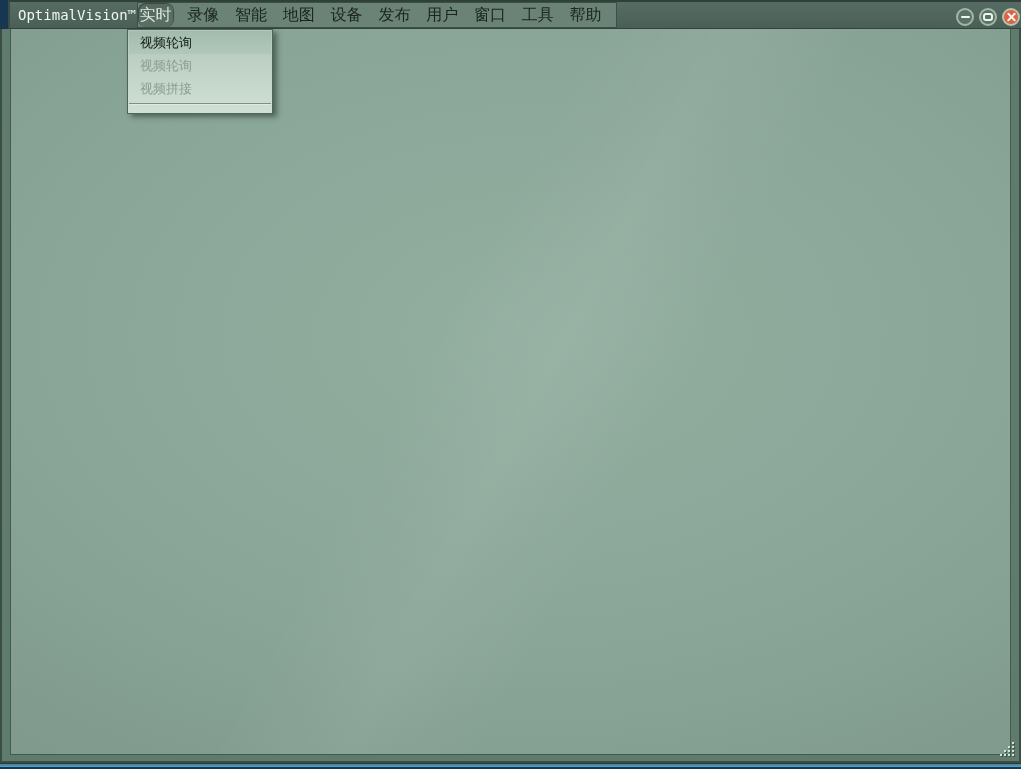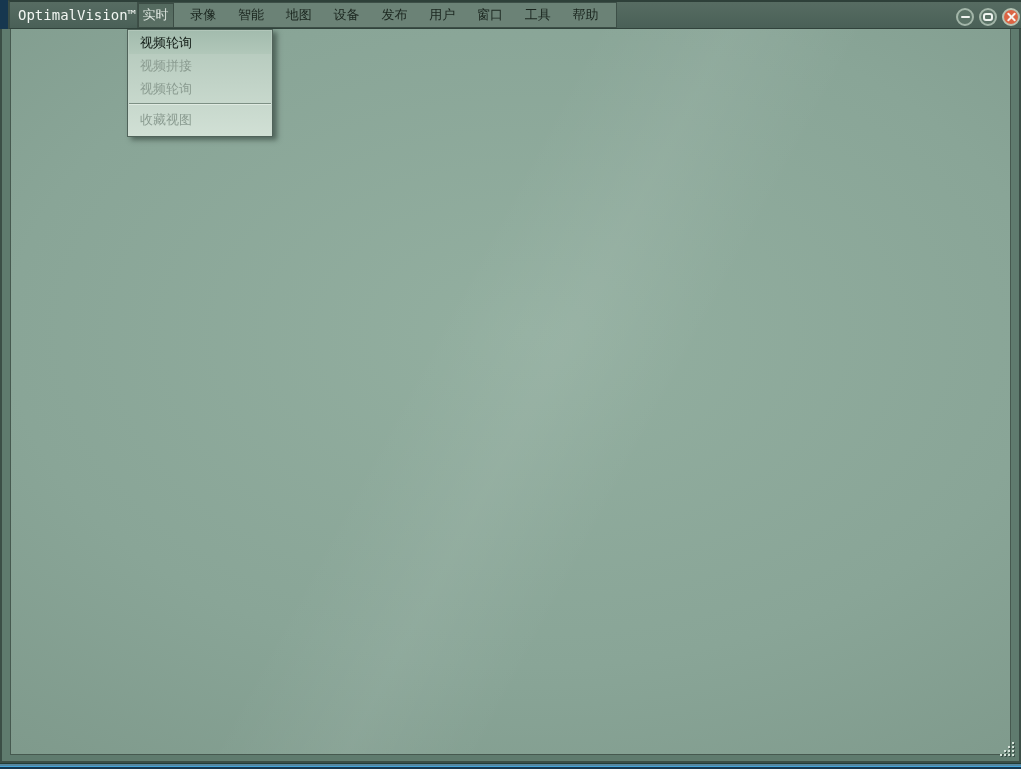--- a/index.html
+++ b/index.html
@@ -10,21 +10,21 @@
   .titlebar{position:absolute;left:0;top:0;width:1021px;height:29px;box-sizing:border-box;
             background:linear-gradient(#576c62,#4a6057);
             border-top:2px solid #2e4039;border-left:2px solid #3b4e46;border-right:2px solid #3b4e46;
             border-bottom:1px solid #31433c;margin-left:8px;}
   .app-title{position:absolute;left:8px;top:0;height:26px;line-height:26px;
              color:#f2f6f2;font-family:"DejaVu Sans Mono",monospace;font-size:14px;}
 
   .menustrip{position:absolute;left:127px;top:0;height:26px;width:480px;box-sizing:border-box;
              background:#6b8276;border:1px solid #3d4f47;display:flex;align-items:stretch;}
   .menu-item{width:35px;margin-right:13px;display:flex;align-items:center;justify-content:center;
-             font-size:13px;color:#1b261f;cursor:default;white-space:nowrap;}
+             font-size:16px;color:#1b261f;cursor:default;white-space:nowrap;border-radius:8px;}
   .menu-item.selected{background:linear-gradient(#546a5f,#5b7065);color:#dde5df;
              box-shadow:inset 1px 1px 0 #3c4d45, 1px 0 0 #3c4d45;}
 
   
   .wbtn{position:absolute;top:6px;width:18px;height:18px;border-radius:50%;box-sizing:border-box;
         border:2px solid #a3b6a9;display:flex;align-items:center;justify-content:center;}
   .wbtn.min{left:946px;background:#5b7367;}
   .wbtn.max{left:969px;background:#5b7367;}
   .wbtn.cls{left:992px;background:#dc6443;border-color:#b6c3b3;}
   .g-min{width:9px;height:2px;background:#f0f4f0;border-radius:1px;}
@@ -122,24 +122,23 @@
     <div class="wbtn cls">
       <span class="g-cls">
           <i></i>
           <i></i>
         </span>
     </div>
   </div>
 
   <div class="dropdown">
     <div class="dd-item enabled highlighted">视频轮询</div>
+    <div class="dd-item">视频轮询</div>
     <div class="dd-item">视频拼接</div>
-    <div class="dd-item">视频轮询</div>
     <div class="dd-sep"></div>
-    <div class="dd-item">收藏视图</div>
   </div>
 
   <div class="taskbar">
     <div class="t1"></div>
       <div class="t2"></div>
       <div class="t3"></div>
       <div class="t4"></div>
   </div>
 
 </div>

